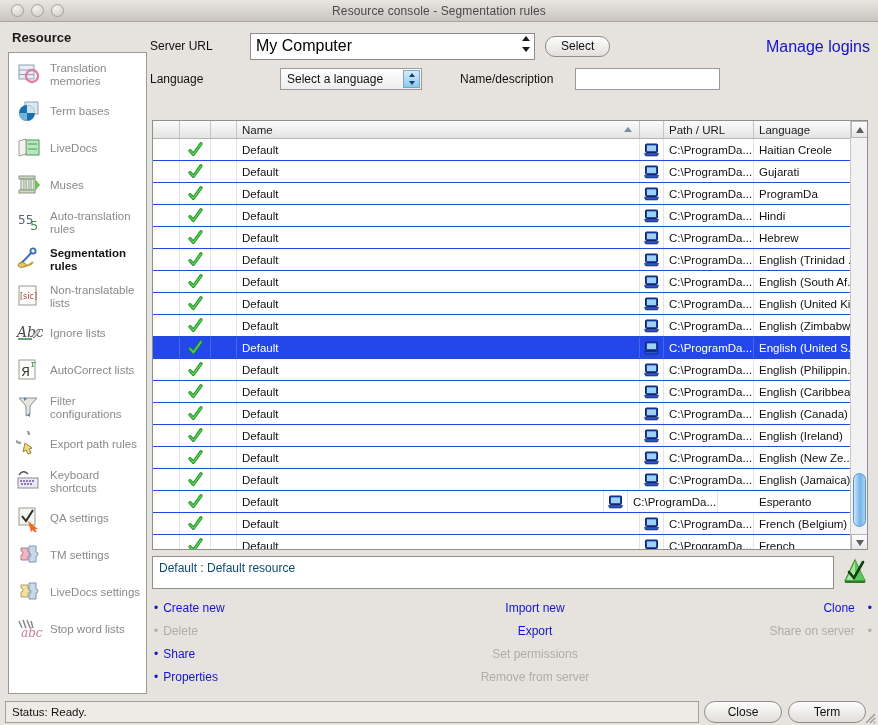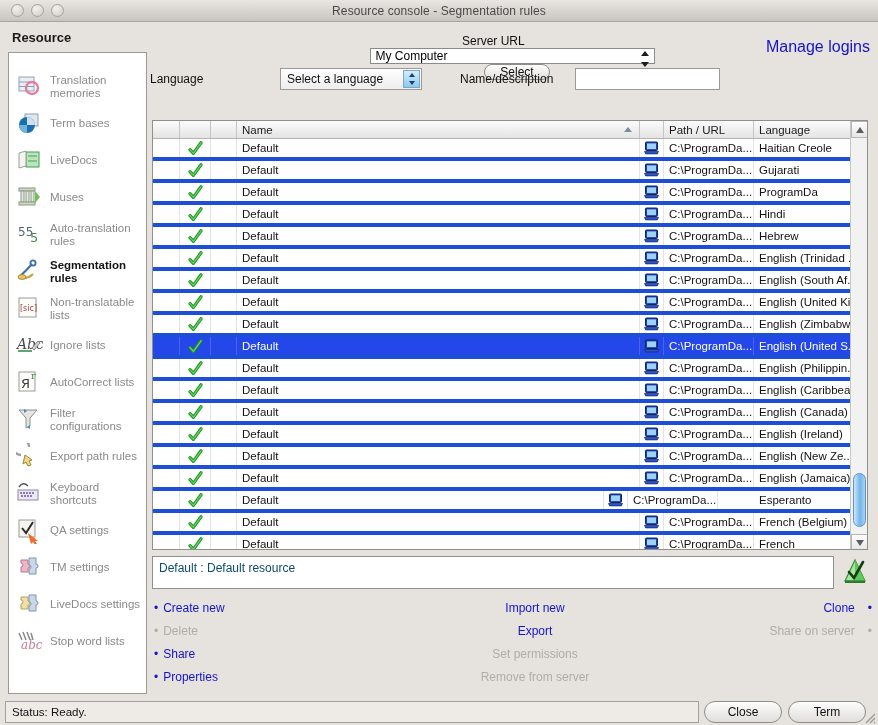--- a/index.html
+++ b/index.html
@@ -49,21 +49,21 @@
   }
   #sidebar-title {
     font-size: 13px; font-weight: bold; color: #1a1a1a;
     padding-left: 8px; margin-bottom: 4px;
   }
   #sidebar {
     position: absolute; left: 4px; top: 22px; width: 139px; height: 642px;
     background: #ffffff;
     border: 1px solid #9d9a96;
     overflow: hidden;
-    padding-top: 15px;
+    padding-top: 3px;
   }
   .side-item {
     display: flex; align-items: center;
     height: 37px; padding-left: 6px; gap: 7px;
     cursor: default;
   }
   .side-ico {
     width: 28px; height: 28px; flex: 0 0 28px;
     display: flex; align-items: center; justify-content: center;
     position: relative;
@@ -74,27 +74,27 @@
   }
   .side-item.active .side-lbl { color: #151515; font-weight: bold; }
 
   
   #content {
     position: absolute; left: 150px; top: 4px; width: 724px; height: 664px;
   }
 
   .form-row { display: flex; align-items: center; }
 
-  #row-server { position: absolute; left: 0; top: 8px; width: 724px; height: 24px; flex-direction: column; }
+  #row-server { position: absolute; left: 0; top: 8px; width: 724px; height: 24px; }
   #lbl-server { width: 100px; font-size: 12px; color: #111; }
   .combo {
     position: relative; background: #fff;
     border: 1px solid #8b8b8b;
     height: 27px; display: flex; align-items: center;
-    padding-left: 5px; font-size: 12px; color: #000;
+    padding-left: 5px; font-size: 16px; color: #000;
   }
   .spin {
     position: absolute; right: 3px; top: 2px; width: 11px; height: 16px;
     display: flex; flex-direction: column; justify-content: space-between;
     align-items: center;
   }
   .spin i {
     display: block; width: 0; height: 0; border-left: 4px solid transparent;
     border-right: 4px solid transparent;
   }
@@ -155,21 +155,21 @@
   }
   .sort-caret {
     position: absolute; right: 7px; top: 6px;
     width: 0; height: 0;
     border-left: 4px solid transparent; border-right: 4px solid transparent;
     border-bottom: 5px solid #7d8b9c;
   }
   #tbody-clip { position: relative; height: 411px; overflow: hidden; }
   .trow {
     display: flex; height: 22px; align-items: stretch;
-    border-bottom: 4px solid #1d4ed8;
+    border-bottom: 1px solid #1d4ed8;
     background: #fff;
   }
   .trow.sel { background: #2347e8; }
   .trow.sel .cell { color: #fff; }
   .cell {
     border-right: 1px solid #e2e4e8;
     font-size: 11.5px; color: #111;
     display: flex; align-items: center; padding-left: 5px;
     overflow: hidden; white-space: nowrap;
   }

